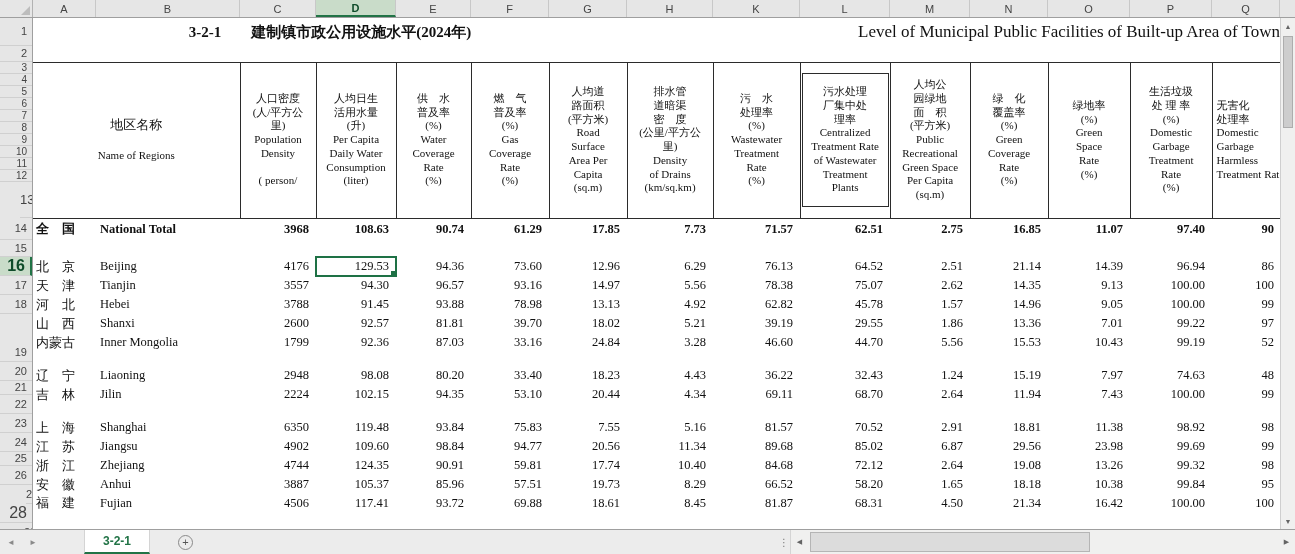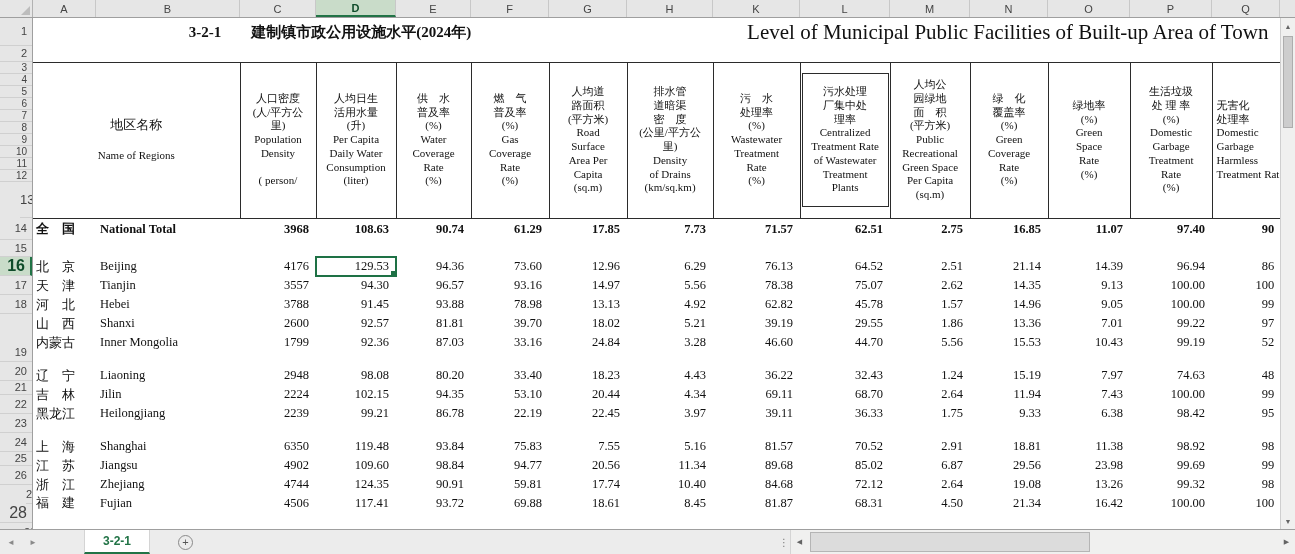--- a/index.html
+++ b/index.html
@@ -23,21 +23,21 @@
   .row-headers { width:33px; flex:0 0 33px; background:#e6e6e6; border-right:1px solid #9f9f9f; overflow:hidden; }
   .row-num { border-bottom:1px solid #d0d0d0; color:#444; text-align:right; padding-right:5px; overflow:hidden; }
   .row-num.sel { background:#c9dcc9; color:#0f4c2a; font-weight:bold; border-right:2px solid #217346; }
 
   .grid { width:1247px; flex:0 0 1247px; overflow:hidden; background:#fff;
           font-family:"Liberation Serif","DejaVu Serif",serif; }
   table { border-collapse:collapse; table-layout:fixed; width:1247px; }
   td { overflow:hidden; white-space:nowrap; vertical-align:middle; color:#111; }
 
   .title-cn { font-size:15px; font-weight:bold; text-align:center; }
-  .title-en { font-size:21px; text-align:left; padding-left:120px; }
+  .title-en { font-size:17px; text-align:right; padding-left:120px; }
   .pre td { border:none; }
 
   .hdr-row td { border-top:1px solid #2b2b2b; border-bottom:1px solid #2b2b2b; }
   .hdr { border-left:1px solid #2b2b2b; text-align:center; font-size:11px; line-height:1.25; }
   .region-hdr { border-left:none !important; }
   .rh-cn { font-size:13px; margin-bottom:16px; }
   .rh-en { font-size:11px; }
   .hlines { white-space:pre; text-align:center; overflow:hidden; }
   .qhdr .hlines { text-align:left; padding-left:4px; }
   .box { border:1px solid #2b2b2b; margin:10px 1px; min-height:134px;
@@ -430,37 +430,20 @@
               <td class="num">20.44</td>
               <td class="num">4.34</td>
               <td class="num">69.11</td>
               <td class="num">68.70</td>
               <td class="num">2.64</td>
               <td class="num">11.94</td>
               <td class="num">7.43</td>
               <td class="num">100.00</td>
               <td class="num qcell">99</td>
             </tr>
-            <tr style="height: 19px;">
-              <td class="cn">黑龙江</td>
-              <td class="en">Heilongjiang</td>
-              <td class="num">2239</td>
-              <td class="num">99.21</td>
-              <td class="num">86.78</td>
-              <td class="num">22.19</td>
-              <td class="num">22.45</td>
-              <td class="num">3.97</td>
-              <td class="num">39.11</td>
-              <td class="num">36.33</td>
-              <td class="num">1.75</td>
-              <td class="num">9.33</td>
-              <td class="num">6.38</td>
-              <td class="num">98.42</td>
-              <td class="num qcell">95</td>
-            </tr>
             <tr style="height: 14px;">
               <td colspan="15"></td>
             </tr>
             <tr style="height: 19px;">
               <td class="cn">上　海</td>
               <td class="en">Shanghai</td>
               <td class="num">6350</td>
               <td class="num">119.48</td>
               <td class="num">93.84</td>
               <td class="num">75.83</td>
@@ -500,20 +483,37 @@
               <td class="num">59.81</td>
               <td class="num">17.74</td>
               <td class="num">10.40</td>
               <td class="num">84.68</td>
               <td class="num">72.12</td>
               <td class="num">2.64</td>
               <td class="num">19.08</td>
               <td class="num">13.26</td>
               <td class="num">99.32</td>
               <td class="num qcell">98</td>
+            </tr>
+            <tr style="height: 19px;">
+              <td class="cn">安　徽</td>
+              <td class="en">Anhui</td>
+              <td class="num">3887</td>
+              <td class="num">105.37</td>
+              <td class="num">85.96</td>
+              <td class="num">57.51</td>
+              <td class="num">19.73</td>
+              <td class="num">8.29</td>
+              <td class="num">66.52</td>
+              <td class="num">58.20</td>
+              <td class="num">1.65</td>
+              <td class="num">18.18</td>
+              <td class="num">10.38</td>
+              <td class="num">99.84</td>
+              <td class="num qcell">95</td>
             </tr>
             <tr style="height: 16px;">
               <td class="cn">福　建</td>
               <td class="en">Fujian</td>
               <td class="num">4506</td>
               <td class="num">117.41</td>
               <td class="num">93.72</td>
               <td class="num">69.88</td>
               <td class="num">18.61</td>
               <td class="num">8.45</td>

